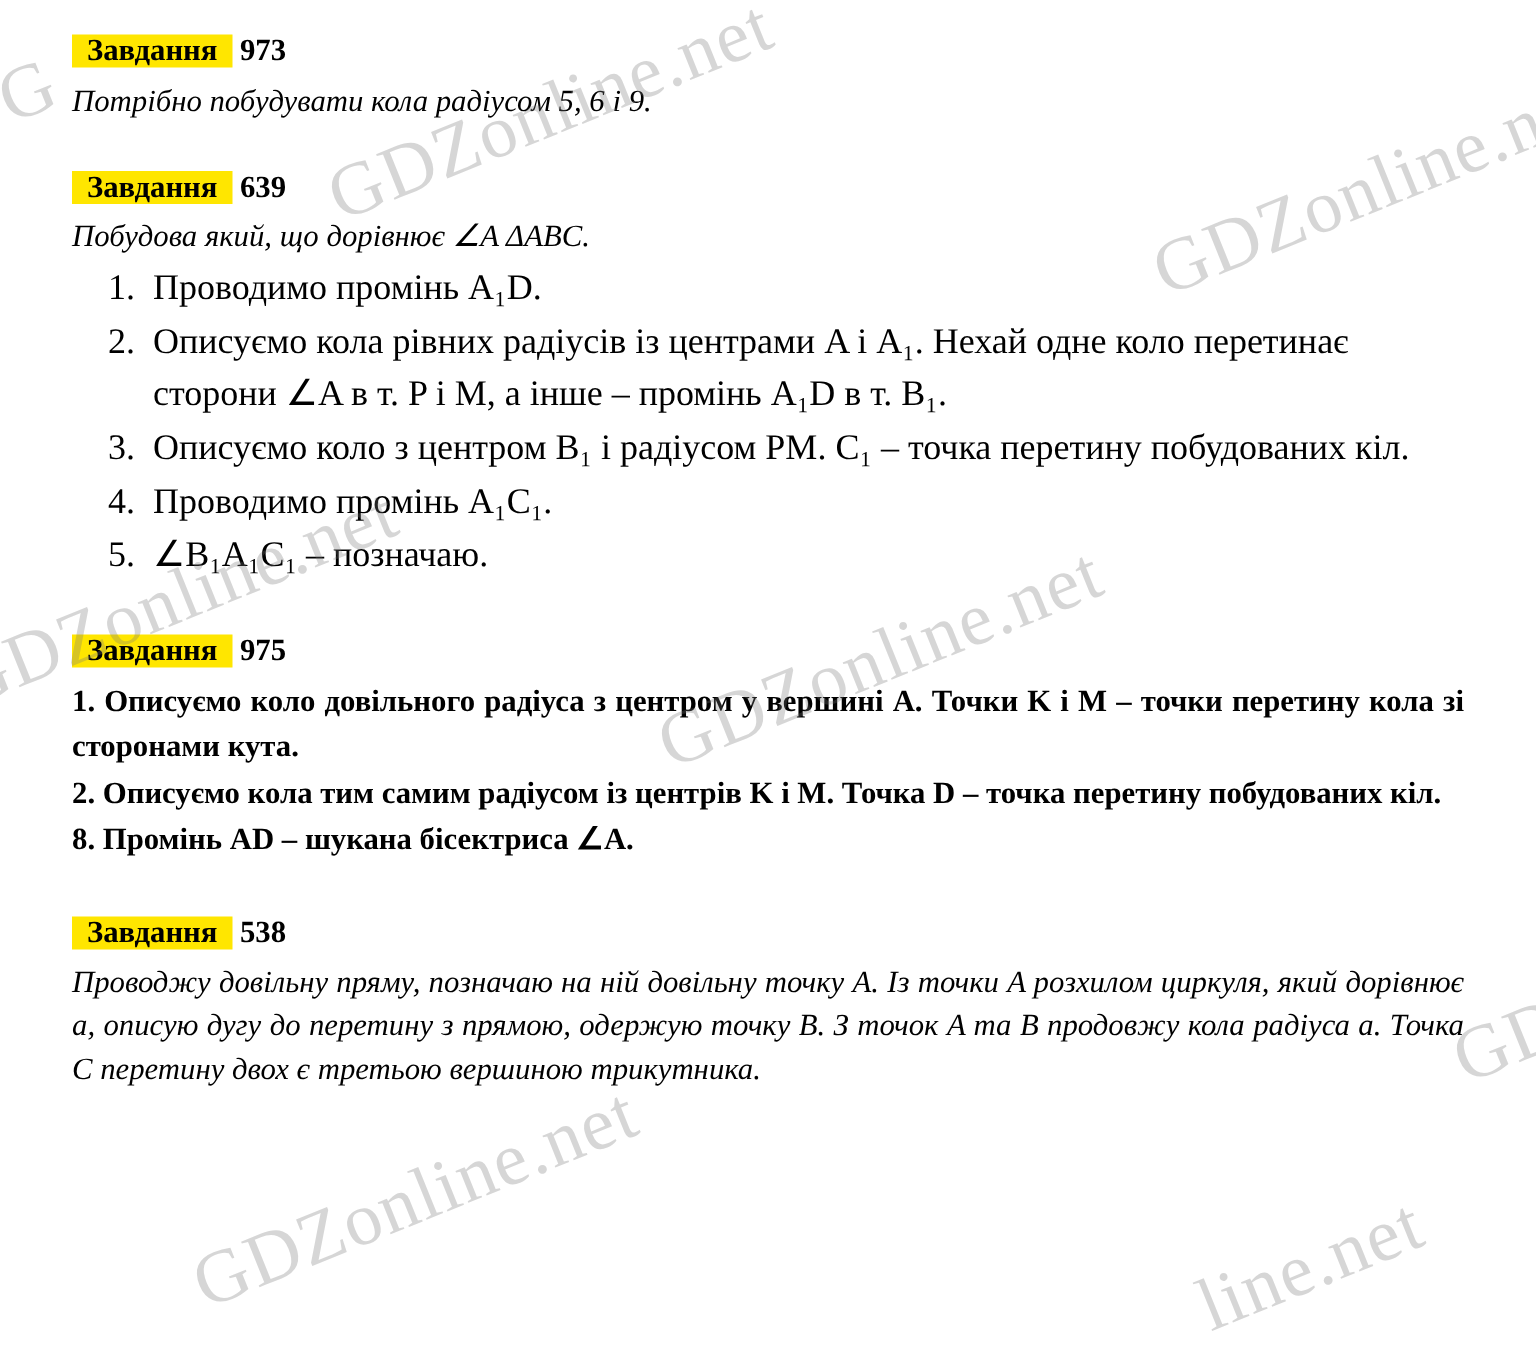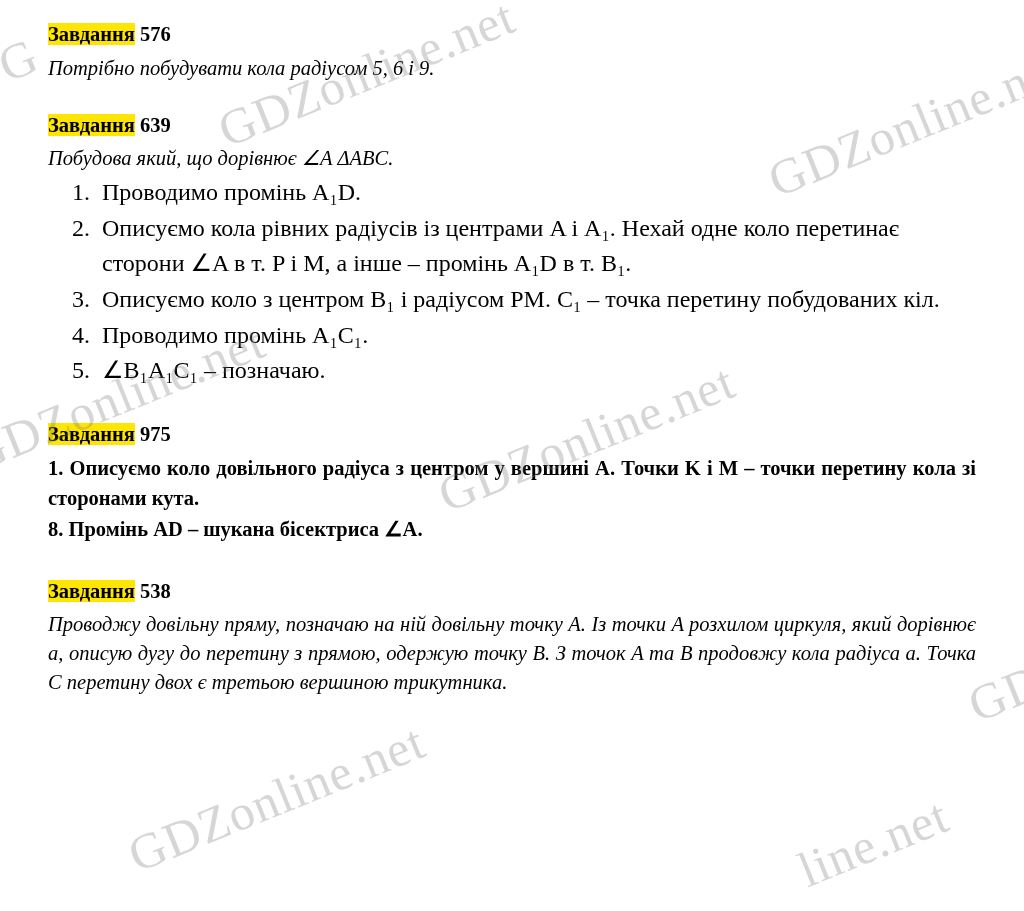--- a/index.html
+++ b/index.html
@@ -46,21 +46,21 @@
     margin-bottom: 4px;
   }
   .task-head {
     font-size: 20.5px;
     font-weight: bold;
     margin: 0 0 6px 0;
     line-height: 1.25;
   }
   .task-head .hl {
     background: #ffe600;
-    padding: 0 0;
+    padding: 0 10px;
   }
   .task-head .num {
     background: transparent;
     padding-left: 5px;
   }
 
   p.body-line {
     font-size: 20.5px;
     line-height: 1.42;
     margin: 0 0 2px 0;
@@ -101,21 +101,21 @@
     <span class="wm" style="left: 960px; top: 680px; font-size: 50px; transform: rotate(-22deg); color: rgba(120, 120, 120, 0.3);">GDZ</span>
     <span class="wm" style="left: 120px; top: 830px; font-size: 50px; transform: rotate(-22deg); color: rgba(120, 120, 120, 0.3);">GDZonline.net</span>
     <span class="wm" style="left: 790px; top: 845px; font-size: 50px; transform: rotate(-22deg); color: rgba(120, 120, 120, 0.3);">line.net</span>
     <span class="wm" style="left: -10px; top: 40px; font-size: 50px; transform: rotate(-22deg); color: rgba(120, 120, 120, 0.3);">G</span>
   </div>
 
 <div class="page">
 
   <section class="task-block">
     <h2 class="task-head">
-      <span class="hl">Завдання</span><span class="num">576</span>
+      <span class="hl">Завдання</span><span class="num">973</span>
     </h2>
     <p class="body-line nojust">Потрібно побудувати кола радіусом 5, 6 і 9.</p>
   </section>
 
   <div class="gap-md"></div>
 
   <section class="task-block">
     <h2 class="task-head">
       <span class="hl">Завдання</span><span class="num">639</span>
     </h2>
@@ -130,20 +130,21 @@
   </section>
 
   <div class="gap-lg"></div>
 
   <section class="task-block">
     <h2 class="task-head">
       <span class="hl">Завдання</span><span class="num">975</span>
     </h2>
     <div class="num-list-manual">
       <p>1. Описуємо коло довільного радіуса з центром у вершині A. Точки K і M – точки перетину кола зі сторонами кута.</p>
+      <p>2. Описуємо кола тим самим радіусом із центрів K і M. Точка D – точка перетину побудованих кіл.</p>
       <p>8. Промінь AD – шукана бісектриса ∠A.</p>
     </div>
   </section>
 
   <div class="gap-lg"></div>
 
   <section class="task-block">
     <h2 class="task-head">
       <span class="hl">Завдання</span><span class="num">538</span>
     </h2>

